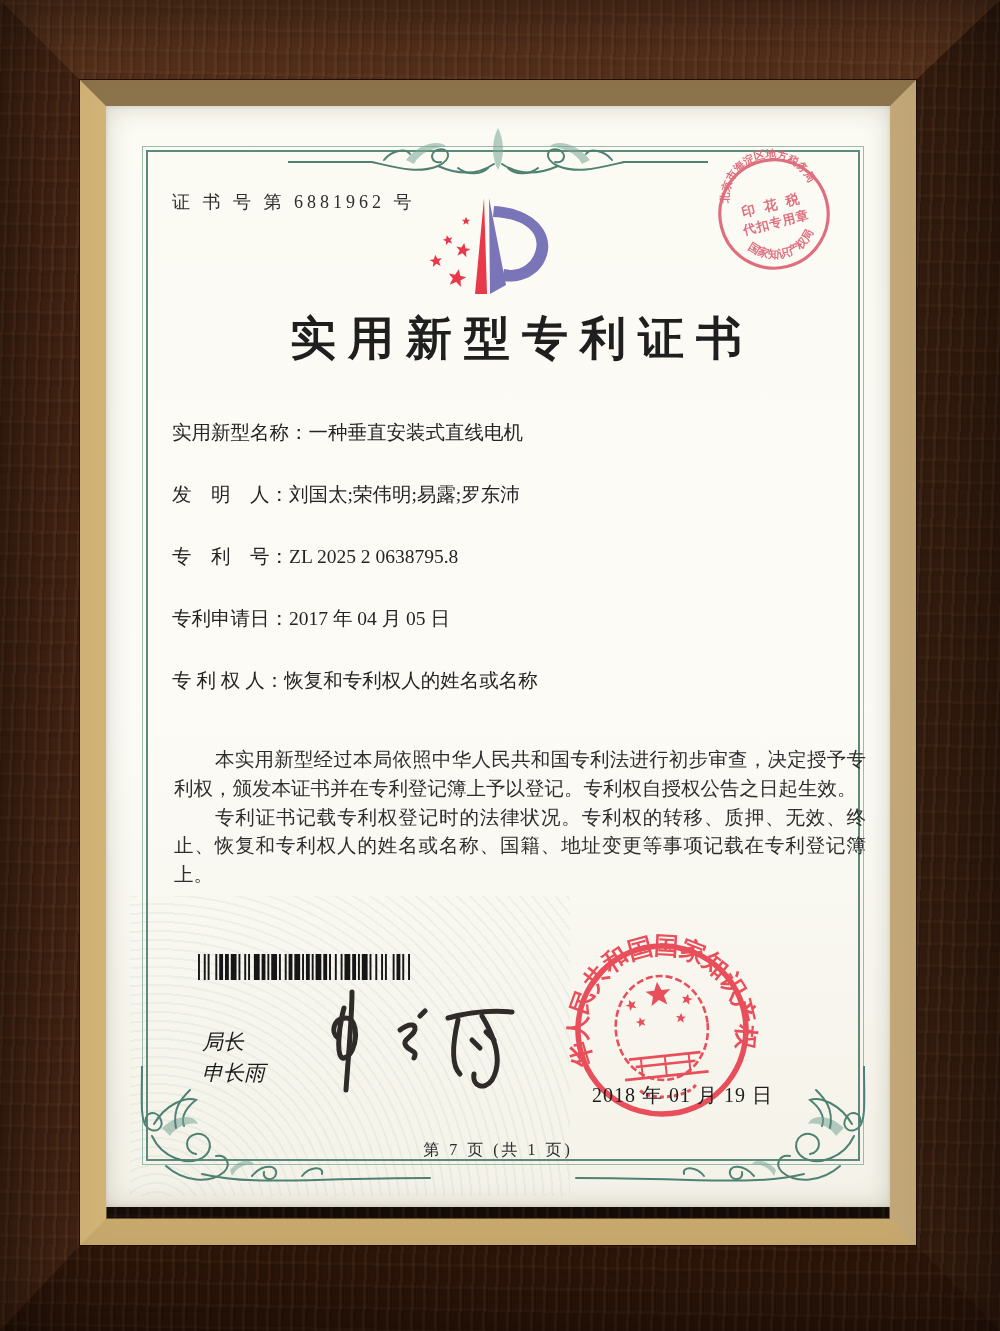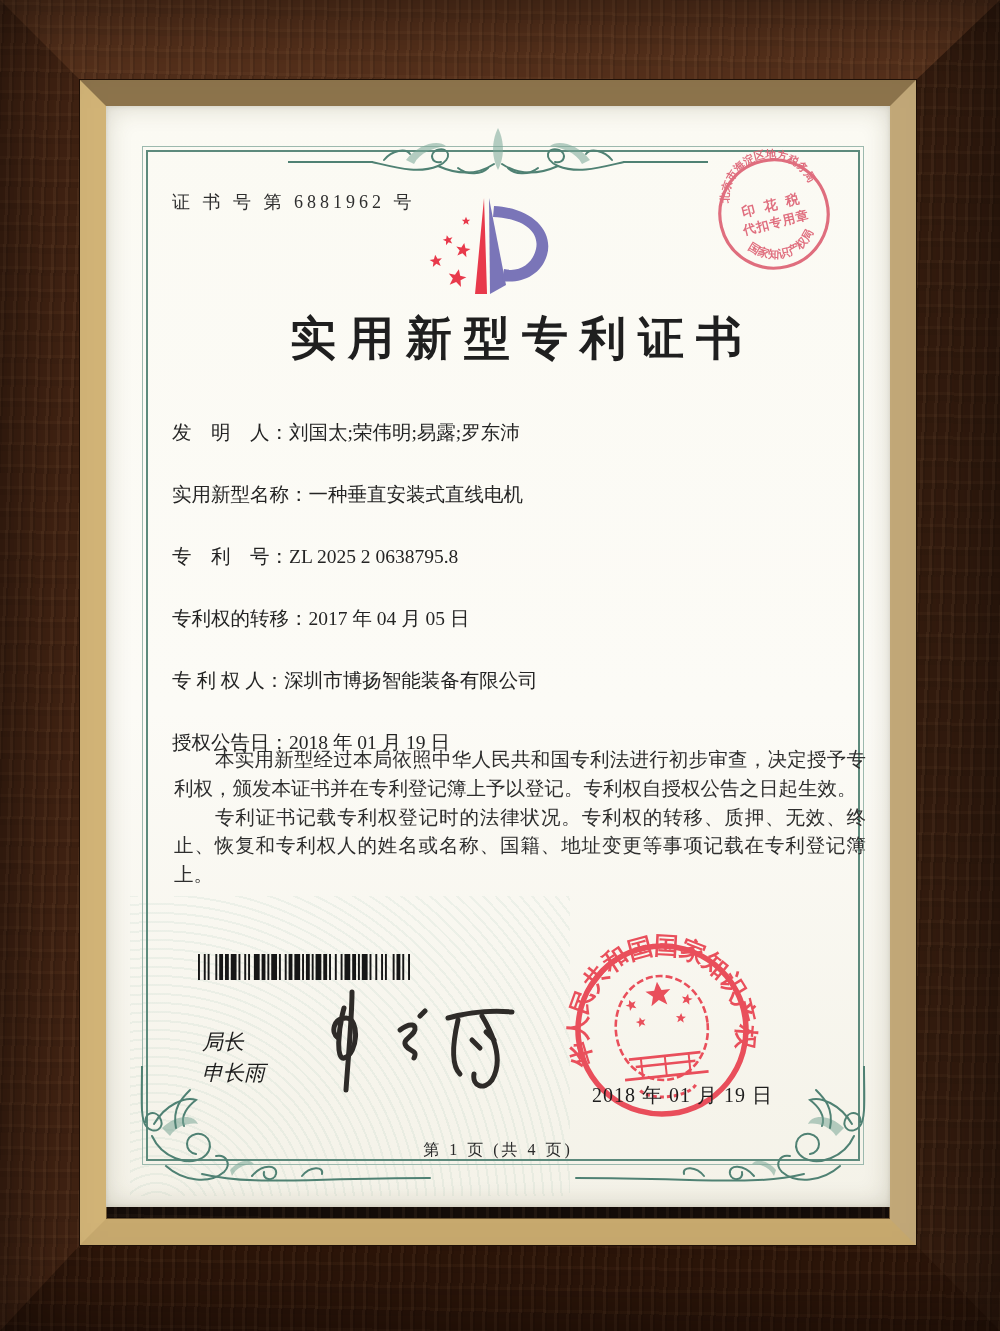--- a/index.html
+++ b/index.html
@@ -135,26 +135,25 @@
       <text x="75" y="70" text-anchor="middle" fill="#dd5f72" font-size="14.5" font-weight="700" letter-spacing="3">印 花 税</text>
       <text x="75" y="89" text-anchor="middle" fill="#dd5f72" font-size="13.5" font-weight="700" letter-spacing="1">代扣专用章</text>
       <text fill="#dd5f72" font-size="12" font-weight="600">
         <textPath href="#txBot" startOffset="50%" text-anchor="middle">国家知识产权局</textPath>
       </text>
     </svg>
 
     <h1 class="title">实用新型专利证书</h1>
 
     <div class="fields">
+      <div class="frow"><span class="flabel">实用新型名称：</span><span class="fvalue">一种垂直安装式直线电机</span></div>
       <div class="frow"><span class="flabel">发　明　人：</span><span class="fvalue">刘国太;荣伟明;易露;罗东沛</span></div>
-      <div class="frow"><span class="flabel">实用新型名称：</span><span class="fvalue">一种垂直安装式直线电机</span></div>
       <div class="frow"><span class="flabel">专　利　号：</span><span class="fvalue">ZL 2025 2 0638795.8</span></div>
-      <div class="frow"><span class="flabel">专利权的转移：</span><span class="fvalue">2017 年 04 月 05 日</span></div>
-      <div class="frow"><span class="flabel">专 利 权 人：</span><span class="fvalue">深圳市博扬智能装备有限公司</span></div>
-      <div class="frow"><span class="flabel">授权公告日：</span><span class="fvalue">2018 年 01 月 19 日</span></div>
+      <div class="frow"><span class="flabel">专利申请日：</span><span class="fvalue">2017 年 04 月 05 日</span></div>
+      <div class="frow"><span class="flabel">专 利 权 人：</span><span class="fvalue">恢复和专利权人的姓名或名称</span></div>
     </div>
 
     <div class="paras">
       <p>本实用新型经过本局依照中华人民共和国专利法进行初步审查，决定授予专利权，颁发本证书并在专利登记簿上予以登记。专利权自授权公告之日起生效。</p>
       <p>专利证书记载专利权登记时的法律状况。专利权的转移、质押、无效、终止、恢复和专利权人的姓名或名称、国籍、地址变更等事项记载在专利登记簿上。</p>
     </div>
 
     <svg class="barcode" preserveAspectRatio="none" viewBox="0 0 170.5 26">
         <rect x="0.00" y="0" width="1.55" height="26" fill="#161616"></rect>
         <rect x="4.65" y="0" width="1.55" height="26" fill="#161616"></rect>
@@ -231,15 +230,15 @@
         <use href="#st" transform="translate(100,110) scale(0.5) rotate(-10)"></use>
         <use href="#st" transform="translate(140,110) scale(0.5) rotate(10)"></use>
       </g>
       <text fill="#e8414f" font-size="24.5" font-weight="700">
         <textPath href="#sealArc" startOffset="50%" text-anchor="middle" textLength="340">中华人民共和国国家知识产权局</textPath>
       </text>
     </svg>
 
     <div class="seal-date">2018 年 01 月 19 日</div>
 
-    <div class="footer">第 1 页 (共 4 页)</div>
+    <div class="footer">第 7 页 (共 1 页)</div>
   </div>
 </div>
 
 </body></html>

